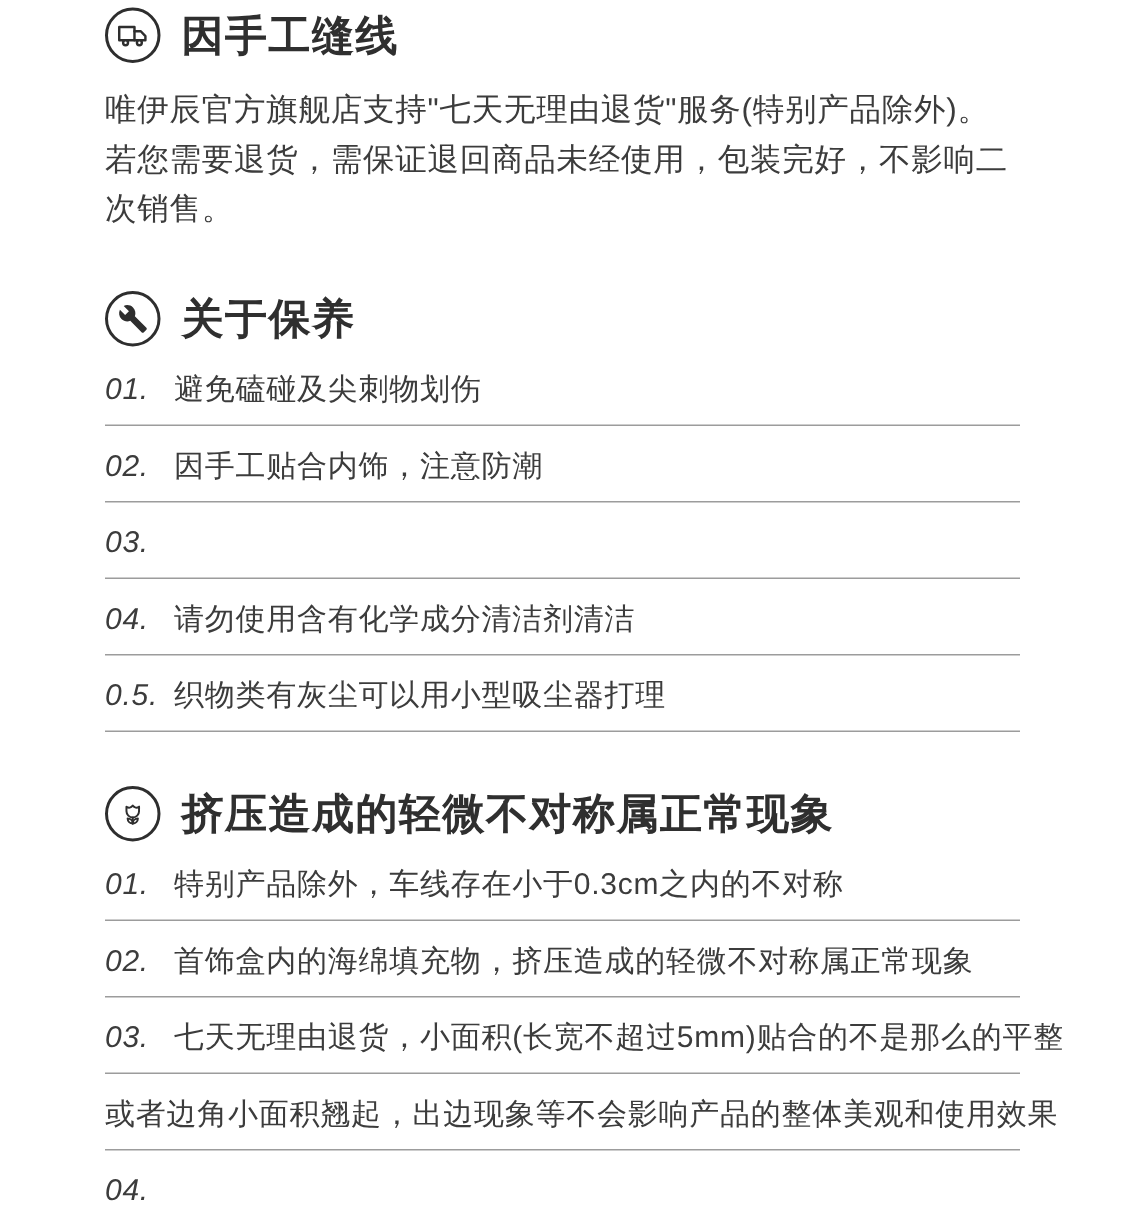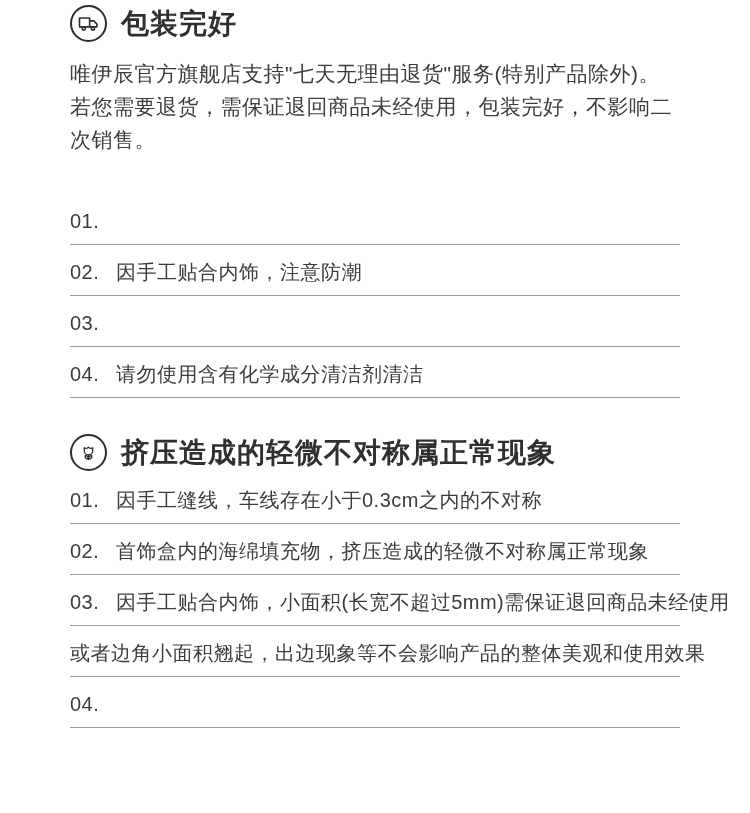--- a/index.html
+++ b/index.html
@@ -36,86 +36,99 @@
   .section-quality { margin-top: 36px; }
 
   .rows { margin-top: 2px; }
   .row {
     display: flex; align-items: flex-start;
     padding: 13px 0 8px 0;
     border-bottom: 1px solid #9c9c9c;
     font-size: 20px; line-height: 29px; color: #3c3c3c;
     letter-spacing: 0.5px;
   }
-  .row .num { width: 46px; flex: none; }
+  .row .num { width: 46px; flex: none; font-style: italic; }
   .row .txt { flex: 1; white-space: nowrap; overflow: visible; }
 </style>
 </head>
 <body>
 
 <div class="page">
 
   <section>
     <div class="sec-header">
       <span class="icon-circle">
         <svg width="23" height="23" viewBox="0 0 24 24" fill="none" stroke="#2e2e2e" stroke-width="1.7" stroke-linecap="round" stroke-linejoin="round">
           <rect x="2.6" y="6.2" width="10.6" height="9.3"></rect>
           <path d="M13.2 9.2 h4.4 l3.2 3.4 v2.9 h-7.6"></path>
           <circle cx="7" cy="17.2" r="1.7" fill="#ffffff"></circle>
           <circle cx="16.6" cy="17.2" r="1.7" fill="#ffffff"></circle>
         </svg>
       </span>
-      <h2>包装完好</h2>
+      <h2>因手工缝线</h2>
     </div>
     <p class="para">唯伊辰官方旗舰店支持"七天无理由退货"服务(特别产品除外)。若您需要退货，需保证退回商品未经使用，包装完好，不影响二次销售。</p>
   </section>
 
   <section class="section-care">
+    <div class="sec-header">
+      <span class="icon-circle">
+        <svg width="21" height="21" viewBox="0 0 24 24" fill="#2e2e2e">
+          <path d="M22.4 18.9l-8.8-8.8c.9-2.2.4-4.9-1.4-6.7C10.3 1.5 7.4 1.1 5.1 2.2l4 4L6.2 9.1l-4-4C1.1 7.4 1.5 10.3 3.4 12.2c1.8 1.8 4.5 2.3 6.7 1.4l8.8 8.8c.4.4 1 .4 1.4 0l2.1-2.1c.4-.4.4-1 0-1.4z"></path>
+        </svg>
+      </span>
+      <h2>关于保养</h2>
+    </div>
     <div class="rows">
       <div class="row">
         <span class="num">01.</span>
+        <span class="txt">避免磕碰及尖刺物划伤</span>
       </div>
       <div class="row">
         <span class="num">02.</span>
         <span class="txt">因手工贴合内饰，注意防潮</span>
       </div>
       <div class="row">
         <span class="num">03.</span>
       </div>
       <div class="row">
         <span class="num">04.</span>
         <span class="txt">请勿使用含有化学成分清洁剂清洁</span>
+      </div>
+      <div class="row">
+        <span class="num">0.5.</span>
+        <span class="txt">织物类有灰尘可以用小型吸尘器打理</span>
       </div>
     </div>
   </section>
 
   <section class="section-quality">
     <div class="sec-header">
       <span class="icon-circle">
         <svg width="21" height="21" viewBox="0 0 24 24" fill="none" stroke="#2e2e2e" stroke-width="1.5" stroke-linecap="round" stroke-linejoin="round">
           <path d="M7.2 6.6 C8.9 7.9 10.7 7.5 12 5.8 C13.3 7.5 15.1 7.9 16.8 6.6 L16.8 10 A4.8 4.8 0 0 1 7.2 10 Z"></path>
           <path d="M12 14.8 V19.4"></path>
           <path d="M12 19.4 C12 17.2 10.2 15.6 8.1 15.6 C8.1 17.8 9.9 19.4 12 19.4 Z"></path>
           <path d="M12 19.4 C12 17.2 13.8 15.6 15.9 15.6 C15.9 17.8 14.1 19.4 12 19.4 Z"></path>
         </svg>
       </span>
       <h2>挤压造成的轻微不对称属正常现象</h2>
     </div>
     <div class="rows">
       <div class="row">
         <span class="num">01.</span>
-        <span class="txt">因手工缝线，车线存在小于0.3cm之内的不对称</span>
+        <span class="txt">特别产品除外，车线存在小于0.3cm之内的不对称</span>
       </div>
       <div class="row">
         <span class="num">02.</span>
         <span class="txt">首饰盒内的海绵填充物，挤压造成的轻微不对称属正常现象</span>
       </div>
       <div class="row">
         <span class="num">03.</span>
-        <span class="txt">因手工贴合内饰，小面积(长宽不超过5mm)需保证退回商品未经使用</span>
+        <span class="txt">七天无理由退货，小面积(长宽不超过5mm)贴合的不是那么的平整</span>
       </div>
       <div class="row">
         <span class="txt">或者边角小面积翘起，出边现象等不会影响产品的整体美观和使用效果</span>
       </div>
       <div class="row">
         <span class="num">04.</span>
       </div>
     </div>
   </section>
 

